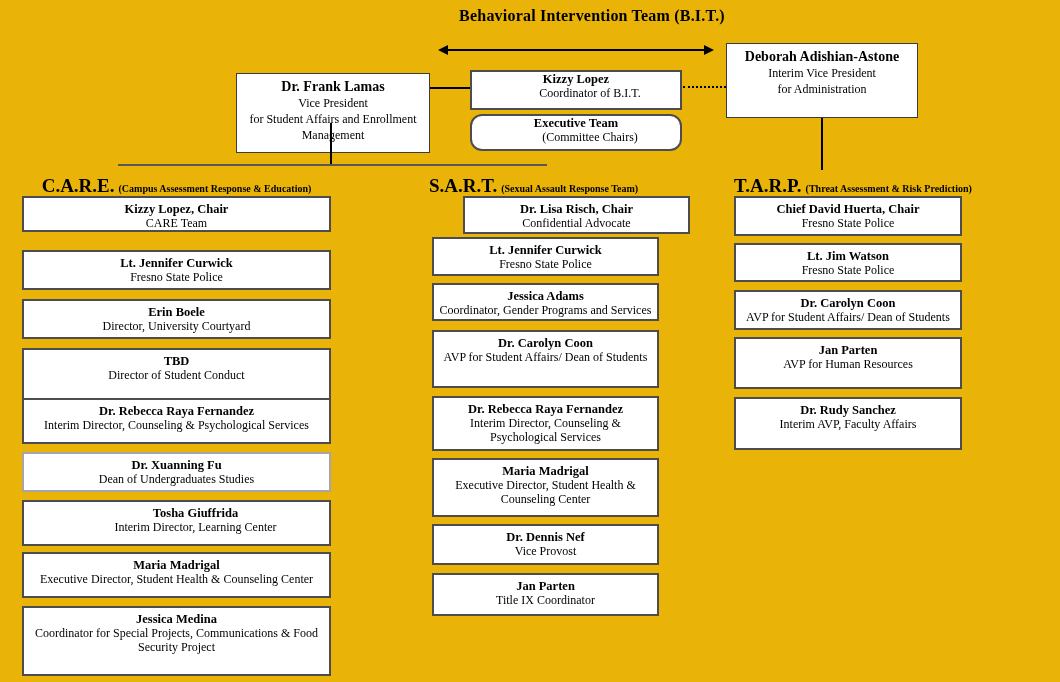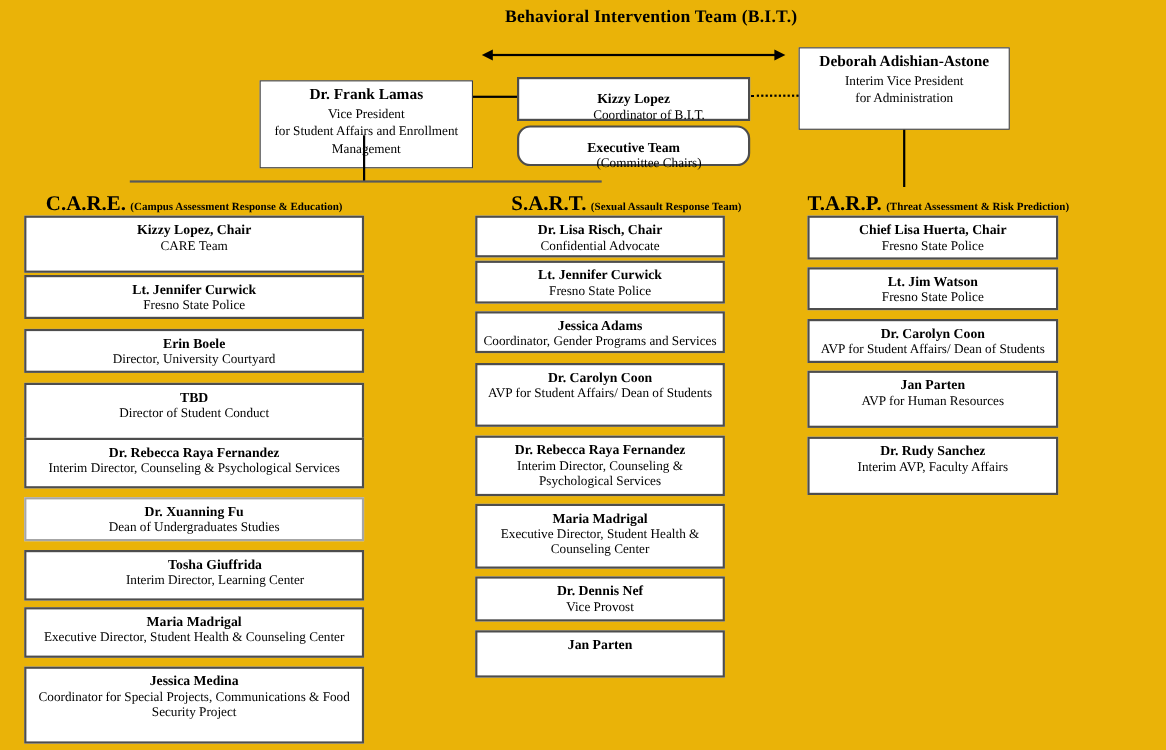--- a/index.html
+++ b/index.html
@@ -12,21 +12,21 @@
     text-align:center; font-size:16px; font-weight:bold; letter-spacing:0.2px;
   }
   
   .ebox {
     position:absolute; background:#fff; box-sizing:border-box;
     text-align:center; border:1px solid #3c3c3c;
   }
   .ebox .nm { font-weight:bold; font-size:14px; line-height:17px; padding-top:4px; }
   .ebox .rl { font-size:12px; line-height:16px; white-space:pre-line; }
   .thick { border:2px solid #4d4d4d; }
-  .thick .nm { font-size:12.5px; line-height:14px; padding-top:11px; }
+  .thick .nm { font-size:12.5px; line-height:14px; padding-top:0; }
   .thick .rl { font-size:12px; line-height:14px;padding-left:28px; }
   
   .col-head { position:absolute; top:175px; text-align:center; white-space:nowrap; }
   .col-head .abbr { font-size:19px; font-weight:bold; }
   .col-head .full { font-size:10px; font-weight:bold; }
   
   .obox {
     position:absolute; background:#fff; border:2px solid #4d4d4d;
     box-sizing:border-box; text-align:center; padding:4px 2px 0 2px;
   }
@@ -82,31 +82,31 @@
   <div class="dotline" style="left:683px;top:86px;width:43px;"></div>
 
   <div class="cline" style="left:330px;top:123px;width:2px;height:42px;"></div>
   <div class="cline gray" style="left:118px;top:164px;width:429px;height:2px;"></div>
   <div class="cline" style="left:821px;top:118px;width:2px;height:52px;"></div>
 
   <div class="col-head" style="left:22px;width:309px;">
     <span class="abbr">C.A.R.E.</span>
     <span class="full">(Campus Assessment Response &amp; Education)</span>
   </div>
-  <div class="col-head" style="left:456px;width:227px;">
+  <div class="col-head" style="left:420px;width:227px;">
     <span class="abbr">S.A.R.T.</span>
     <span class="full">(Sexual Assault Response Team)</span>
   </div>
   <div class="col-head" style="left:734px;width:228px;">
     <span class="abbr">T.A.R.P.</span>
     <span class="full">(Threat Assessment &amp; Risk Prediction)</span>
   </div>
 
   <div class="col-care">
-    <div class="obox" style="top:196px;height:52px;">
+    <div class="obox" style="top:196px;height:36px;">
       <div class="nm">Kizzy Lopez, Chair</div>
       <div class="rl">CARE Team</div>
     </div>
     <div class="obox" style="top:250px;height:40px;">
       <div class="nm">Lt. Jennifer Curwick</div>
       <div class="rl">Fresno State Police</div>
     </div>
     <div class="obox" style="top:299px;height:40px;">
       <div class="nm">Erin Boele</div>
       <div class="rl">Director, University Courtyard</div>
@@ -132,21 +132,21 @@
       <div class="rl">Executive Director, Student Health &amp; Counseling Center</div>
     </div>
     <div class="obox" style="top:606px;height:70px;">
       <div class="nm">Jessica Medina</div>
       <div class="rl">Coordinator for Special Projects, Communications &amp; Food
 Security Project</div>
     </div>
   </div>
 
   <div class="col-sart">
-    <div class="obox" style="top:196px;height:38px;">
+    <div class="obox" style="top:196px;height:38px;margin-left:31px;">
       <div class="nm">Dr. Lisa Risch, Chair</div>
       <div class="rl">Confidential Advocate</div>
     </div>
     <div class="obox" style="top:237px;height:39px;">
       <div class="nm">Lt. Jennifer Curwick</div>
       <div class="rl">Fresno State Police</div>
     </div>
     <div class="obox" style="top:283px;height:38px;">
       <div class="nm">Jessica Adams</div>
       <div class="rl">Coordinator, Gender Programs and Services</div>
@@ -164,26 +164,27 @@
       <div class="nm">Maria Madrigal</div>
       <div class="rl">Executive Director, Student Health &amp;
 Counseling Center</div>
     </div>
     <div class="obox" style="top:524px;height:41px;">
       <div class="nm">Dr. Dennis Nef</div>
       <div class="rl">Vice Provost</div>
     </div>
     <div class="obox" style="top:573px;height:43px;">
       <div class="nm">Jan Parten</div>
+      <div class="rl">Title IX Coordinator</div>
     </div>
   </div>
 
   <div class="col-tarp">
     <div class="obox" style="top:196px;height:40px;">
-      <div class="nm">Chief Lisa Huerta, Chair</div>
+      <div class="nm">Chief David Huerta, Chair</div>
       <div class="rl">Fresno State Police</div>
     </div>
     <div class="obox" style="top:243px;height:39px;">
       <div class="nm">Lt. Jim Watson</div>
       <div class="rl">Fresno State Police</div>
     </div>
     <div class="obox" style="top:290px;height:40px;">
       <div class="nm">Dr. Carolyn Coon</div>
       <div class="rl">AVP for Student Affairs/ Dean of Students</div>
     </div>

